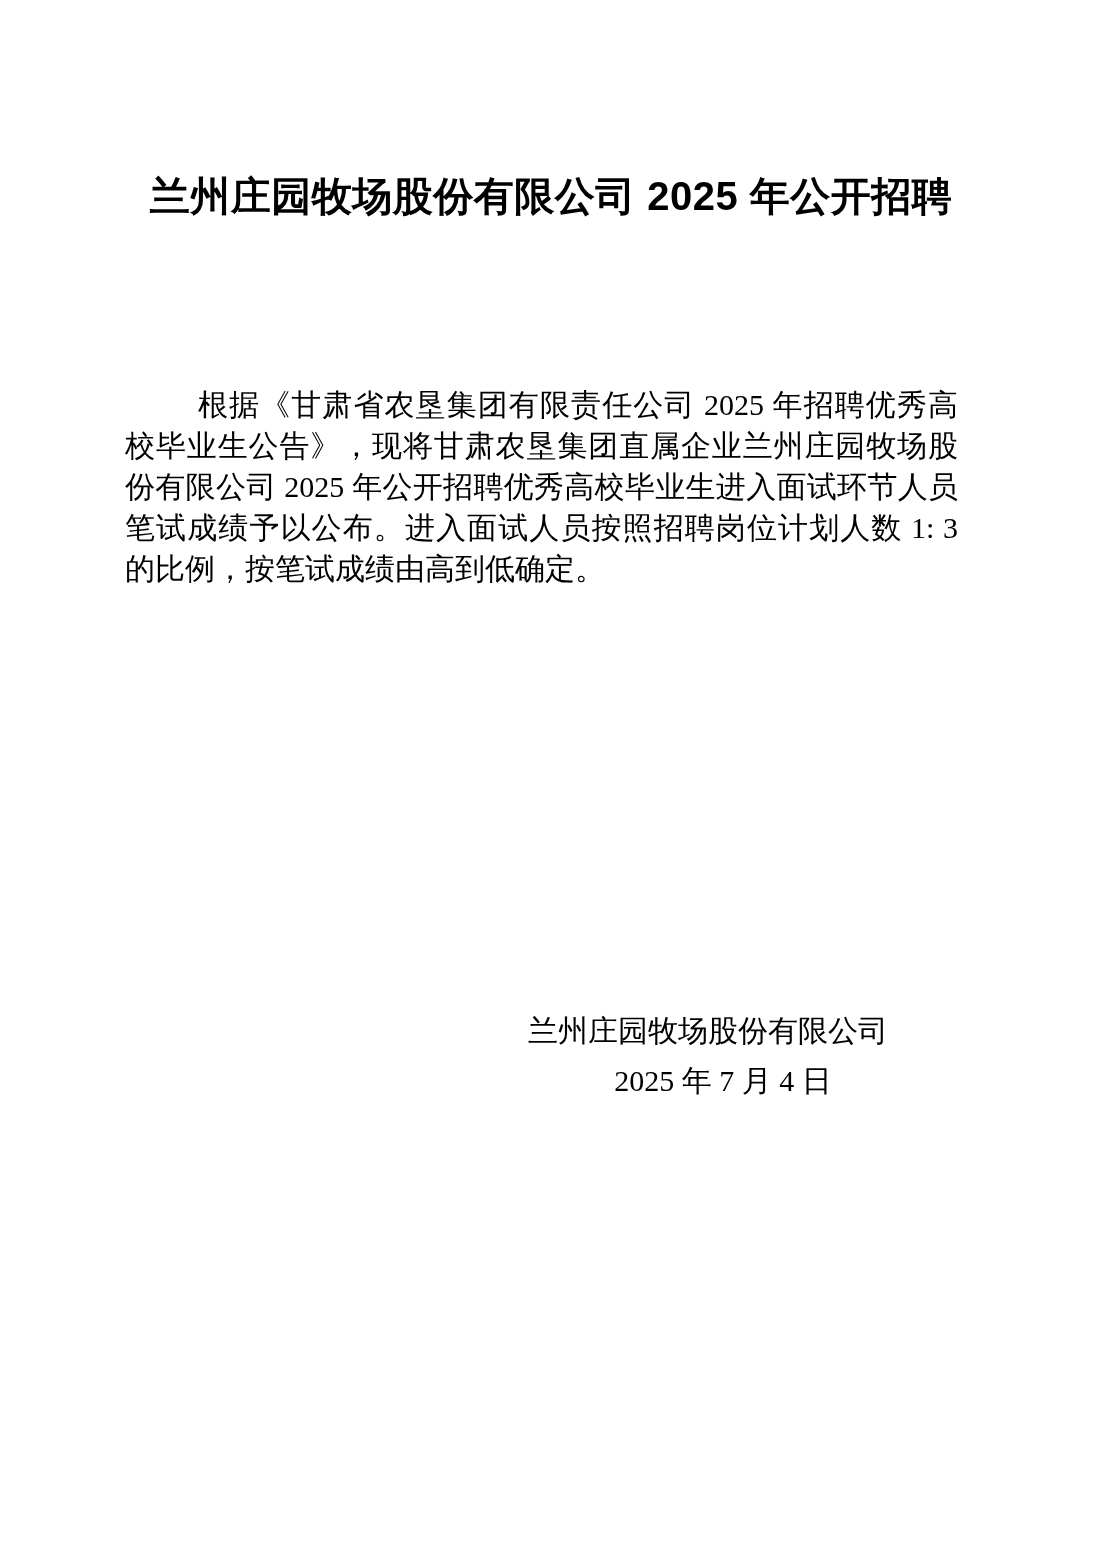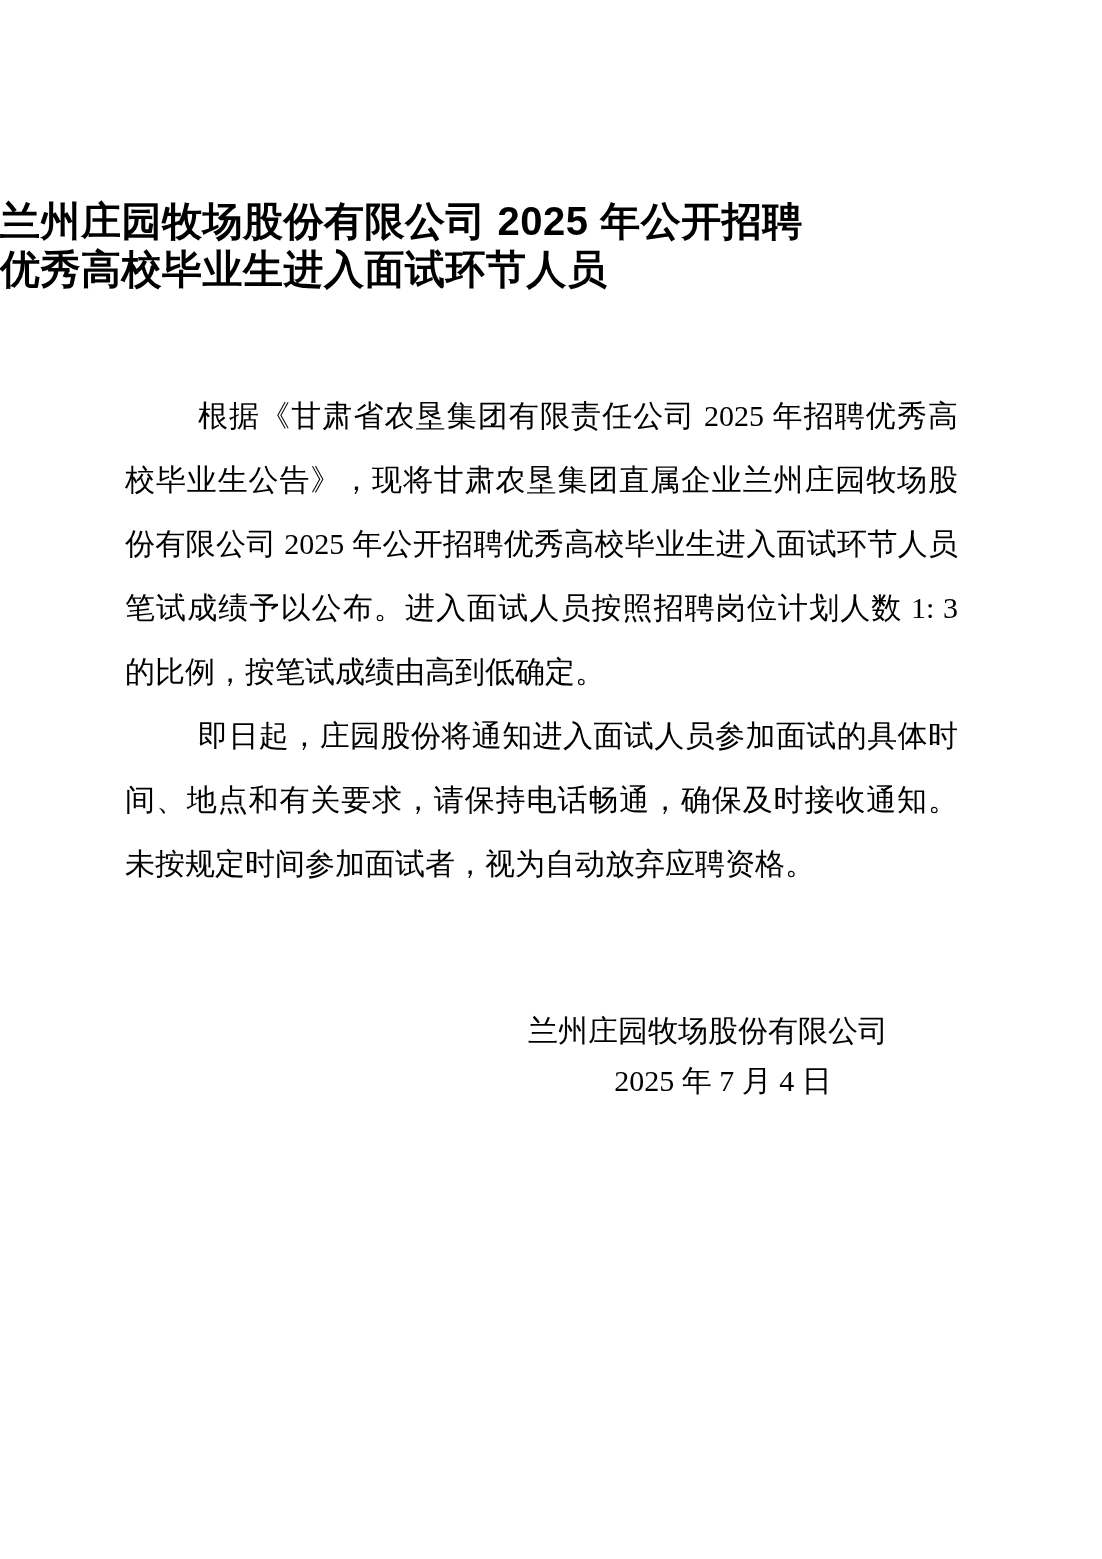--- a/index.html
+++ b/index.html
@@ -11,43 +11,43 @@
     position: relative;
     width: 1102px;
     height: 1559px;
     background: #ffffff;
     color: #000000;
     font-family: "Liberation Serif", serif;
     overflow: hidden;
   }
   .doc-title {
     position: absolute;
-    top: 197px;
+    top: 172px;
     left: 0;
     width: 1102px;
     box-sizing: border-box;
-    text-align: left;
+    text-align: center;
     font-family: "Liberation Sans", sans-serif;
     font-weight: 700;
     font-size: 40px;
     line-height: 48px;
     letter-spacing: 0.5px;
     margin: 0;
   }
   .title-line {
     display: block;
     white-space: nowrap;
   }
   .body-text {
     position: absolute;
     top: 384px;
     left: 125px;
     width: 833px;
     font-size: 30px;
-    line-height: 64px;
+    line-height: 41px;
     text-align: justify;
   }
   .body-para {
     margin: 0;
     text-indent: 73px;
   }
   .attachment-line {
     margin: 44px 0 0 0;
     text-indent: 73px;
     text-align: left;
@@ -70,26 +70,24 @@
     left: 15px;
   }
 </style>
 </head>
 <body>
 
 <div class="page">
 
   <h1 class="doc-title">
     <span class="title-line">兰州庄园牧场股份有限公司 2025 年公开招聘</span>
-    <span class="title-line">优秀高校毕业生进入面试环节人员</span>
   </h1>
 
   <div class="body-text">
     <p class="body-para">根据《甘肃省农垦集团有限责任公司 2025 年招聘优秀高校毕业生公告》，现将甘肃农垦集团直属企业兰州庄园牧场股份有限公司 2025 年公开招聘优秀高校毕业生进入面试环节人员笔试成绩予以公布。进入面试人员按照招聘岗位计划人数 1: 3 的比例，按笔试成绩由高到低确定。</p>
-    <p class="body-para">即日起，庄园股份将通知进入面试人员参加面试的具体时间、地点和有关要求，请保持电话畅通，确保及时接收通知。未按规定时间参加面试者，视为自动放弃应聘资格。</p>
   </div>
 
   <div class="sign-block">
     <p class="sign-line">兰州庄园牧场股份有限公司</p>
     <p class="sign-line sign-date">2025 年 7 月 4 日</p>
   </div>
 
 </div>
 
 </body></html>

